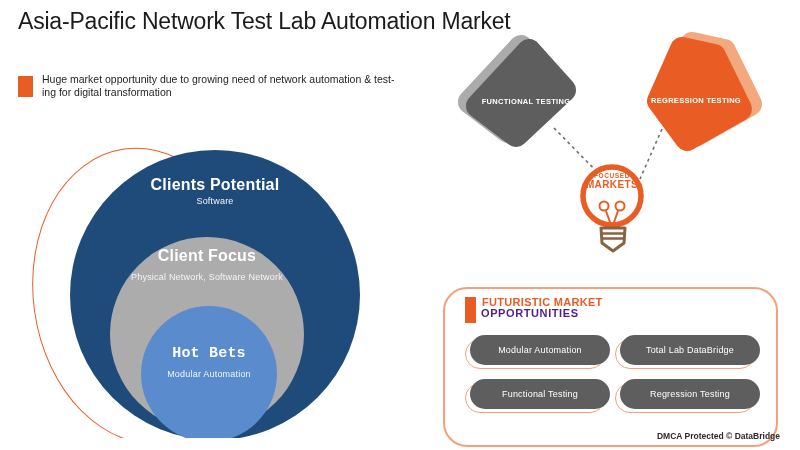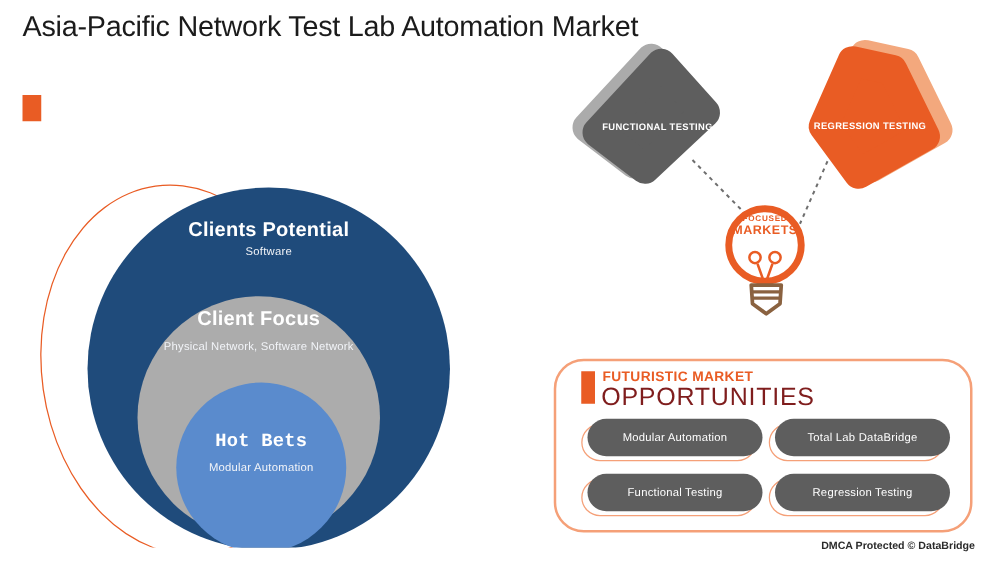--- a/index.html
+++ b/index.html
@@ -47,31 +47,31 @@
     position:absolute; text-align:center; color:#ffffff;
     font-size:7.5px; font-weight:700; letter-spacing:.3px;
   }
   .lbl-functional { left:469px; top:97px; width:114px; }
   .lbl-regression { left:639px; top:96px; width:114px; }
   .bulb-text { position:absolute; left:572px; width:80px; text-align:center; color:#E95C24; font-weight:700; }
   .bulb-line1 { top:172px; font-size:6.5px; letter-spacing:.6px; }
   .bulb-line2 { top:179px; font-size:10px; letter-spacing:.4px; }
   
   .panel {
-    position:absolute; left:443px; top:287px; width:335px; height:139px;
+    position:absolute; left:443px; top:287px; width:335px; height:160px;
     border:2px solid #F5A078; border-radius:24px; background:#fff; box-sizing:border-box;padding-left:38px;
   }
   .panel-bar { position:absolute; left:20px; top:8px; width:11px; height:26px; background:#E95C24; }
   .panel-h1 {
     position:absolute; left:37px; top:7px; color:#E95C24;
     font-size:11px; font-weight:700; letter-spacing:.3px;
   }
   .panel-h2 {
-    position:absolute; left:36px; top:18px; color:#7f1d1d;
-    font-size:20px; font-weight:400; letter-spacing:.6px;
+    position:absolute; left:36px; top:18px; color:#4c1d95;
+    font-size:11px; font-weight:700; letter-spacing:.6px;
   }
   .pill { position:absolute; width:140px; height:30px; }
   .pill-p1 { left:25px;  top:46px; }
   .pill-p2 { left:175px; top:46px; }
   .pill-p3 { left:25px;  top:90px; }
   .pill-p4 { left:175px; top:90px; }
   .pill-outline {
     position:absolute; left:-5px; top:4px; width:140px; height:30px;
     border:1.5px solid #F5A078; border-radius:16px; box-sizing:border-box;
   }
@@ -87,20 +87,24 @@
     font-size:8.5px; font-weight:600; color:#2b2b2b;
   }
 </style>
 </head>
 <body>
 
 <div class="stage">
 
   <div class="title">Asia-Pacific Network Test Lab Automation Market</div>
   <div class="subtitle-bullet"></div>
+  <div class="subtitle">
+    <div>Huge market opportunity due to growing need of network automation &amp; test-</div>
+    <div>ing for digital transformation</div>
+  </div>
 
   <div class="venn-clip">
     <div class="orange-ring"></div>
     <div class="circle c-outer"></div>
     <div class="circle c-mid"></div>
     <div class="circle c-inner"></div>
     <div class="venn-label vl-big lbl-outer">Clients Potential</div>
     <div class="venn-label vl-small sub-outer">Software</div>
     <div class="venn-label vl-big lbl-mid">Client Focus</div>
     <div class="venn-label vl-small sub-mid">Physical Network, Software Network</div>

